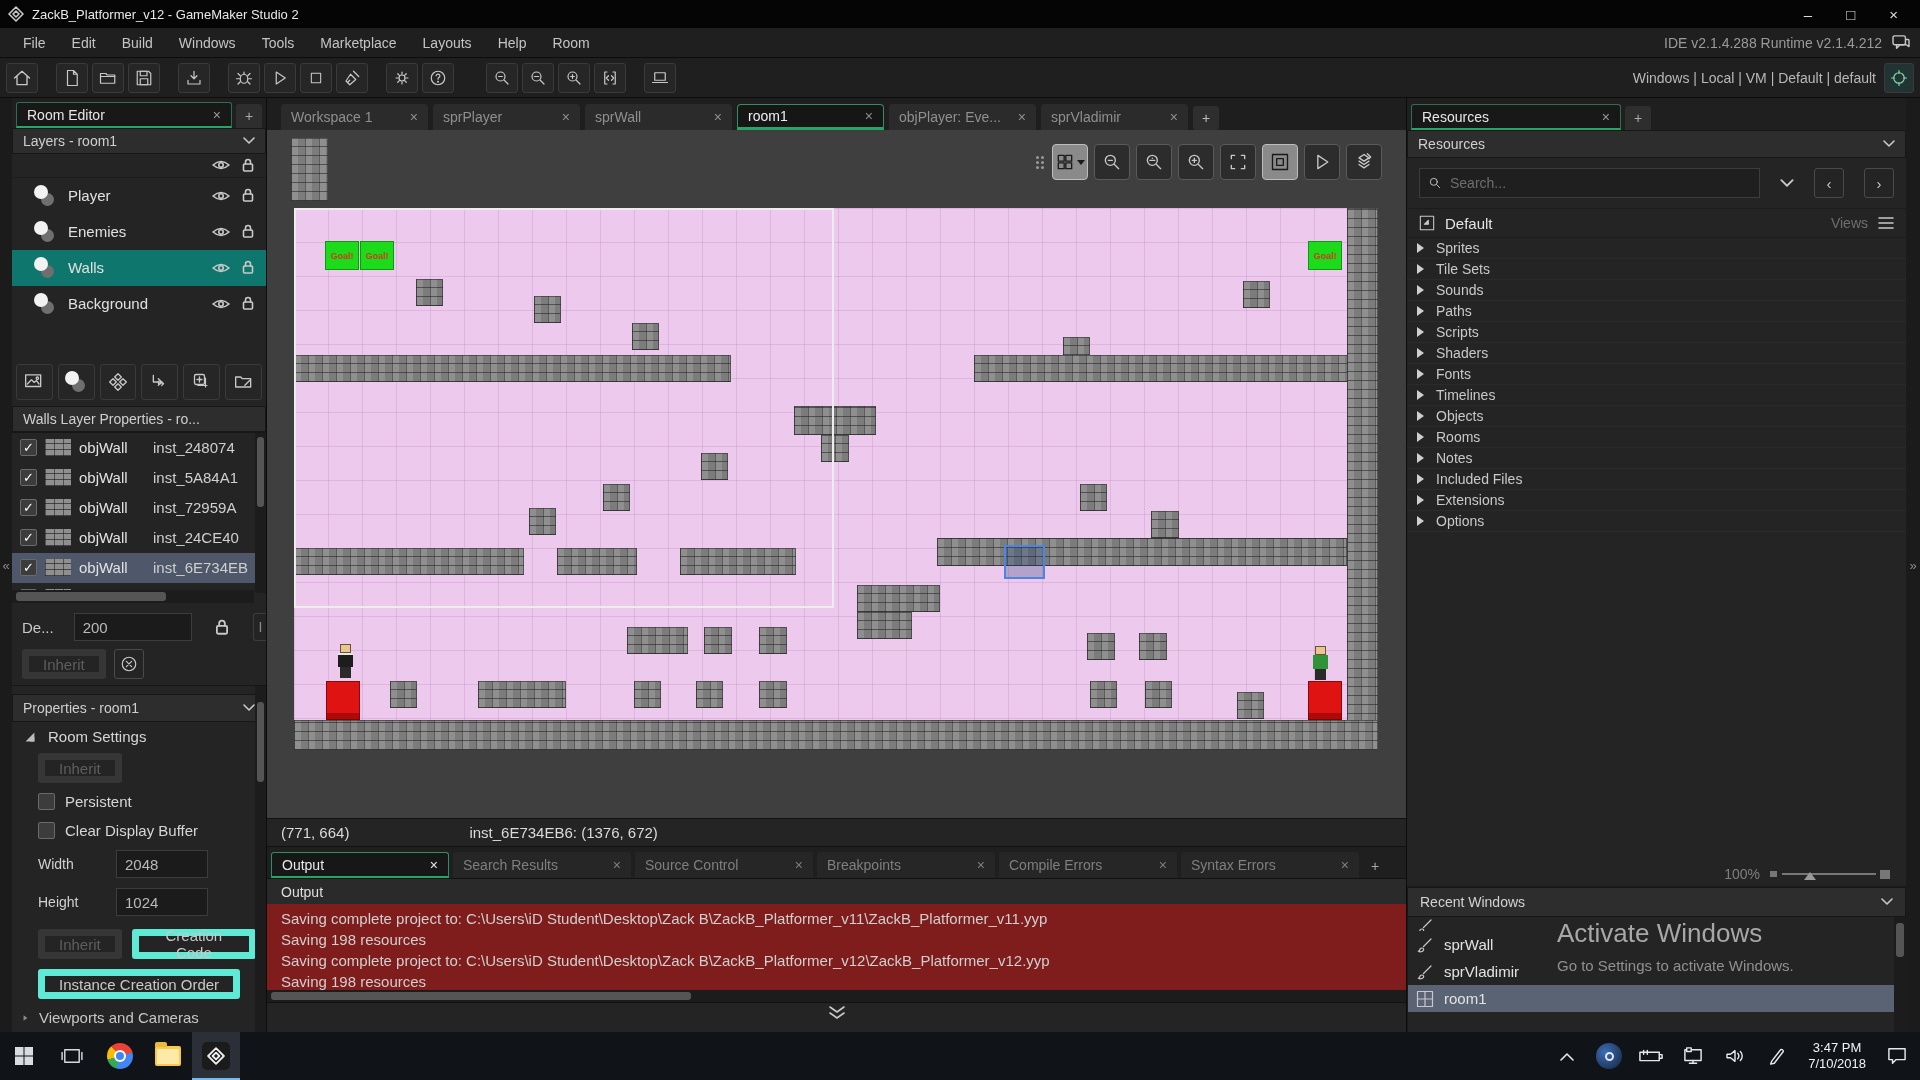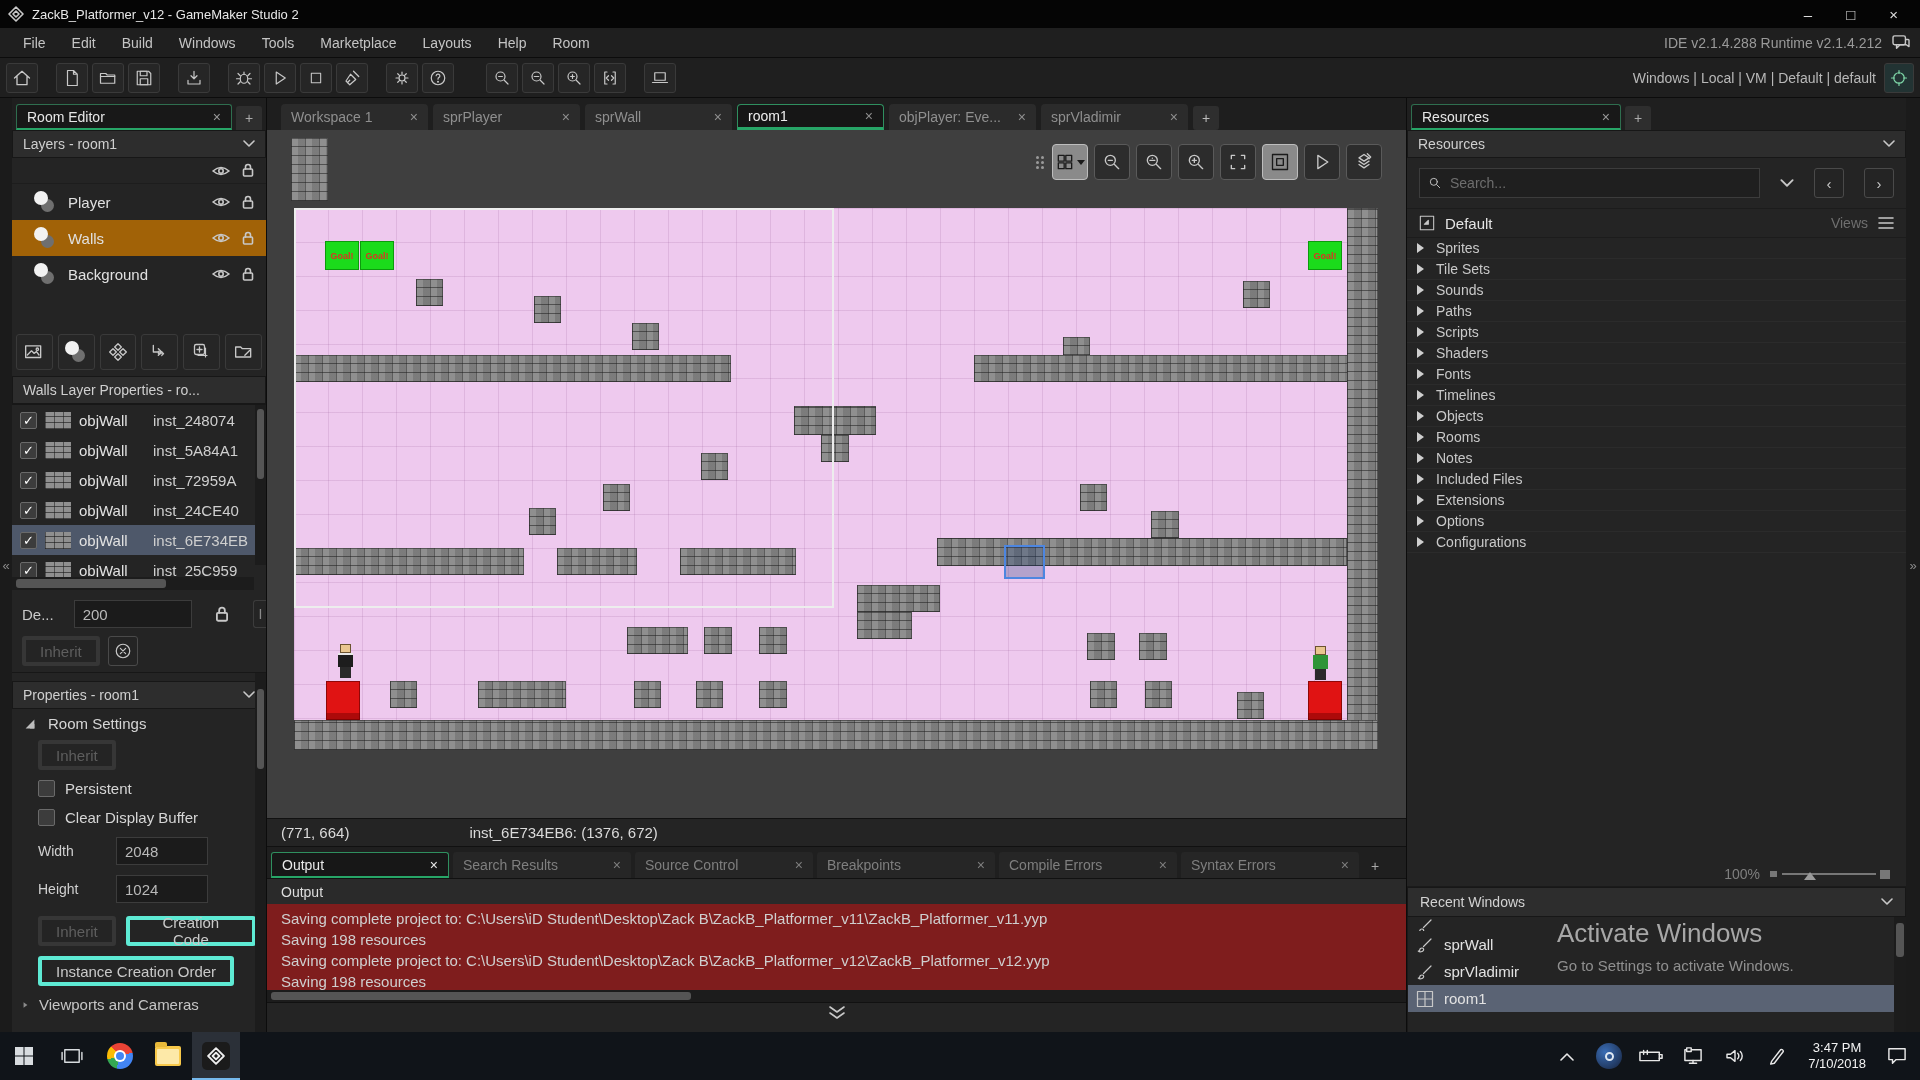--- a/index.html
+++ b/index.html
@@ -34,21 +34,21 @@
   
   .left-panel{width:255px;background:#242424;border-right:1px solid #0c0c0c;display:flex;flex-direction:column;position:relative;}
   .ptabs{height:32px;display:flex;align-items:flex-end;padding:4px 4px 0 4px;gap:4px;background:#1f1f1f;}
   .ptab{height:26px;display:flex;align-items:center;gap:10px;padding:0 10px;background:#181818;border:1px solid #2f6e4f;border-bottom:2px solid #27a567;color:#e6e6e6;border-radius:3px 3px 0 0;flex:1;}
   .ptab .x{margin-left:auto;color:#9a9a9a;}
   .ptab-add{width:26px;height:24px;background:#2e2e2e;border-radius:3px 3px 0 0;display:flex;align-items:center;justify-content:center;color:#aaa;}
   .sec-head{height:28px;background:#2d2d2d;border:1px solid #171717;display:flex;align-items:center;padding:0 10px;color:#cfcfcf;}
   .sec-head .chev{margin-left:auto;}
   .eyelock-row{height:26px;display:flex;align-items:center;justify-content:flex-end;gap:12px;padding-right:12px;border-bottom:1px solid #1d1d1d;}
   .layer-row{height:36px;display:flex;align-items:center;gap:12px;padding:0 12px 0 22px;}
-  .layer-row.selected{background:#a16207;}
+  .layer-row.selected{background:#0f766e;}
   .layer-row .nm{flex:1;color:#e0e0e0;font-size:15px;}
   .circles{position:relative;width:22px;height:22px;}
   .circles i{position:absolute;border-radius:50%;}
   .circles .c1{width:14px;height:14px;background:#f2f2f2;left:0;top:0;z-index:2;}
   .circles .c2{width:13px;height:13px;background:#6f6f6f;left:7px;top:8px;}
   .ltools{display:flex;gap:5px;padding:6px 4px;margin-top:36px;}
   .ltool{width:38px;height:36px;border:1px solid #3a3a3a;border-radius:3px;background:#262626;display:flex;align-items:center;justify-content:center;}
   .inst-wrap{position:relative;height:186px;overflow:hidden;border-top:1px solid #171717;}
   .inst-row{height:30px;display:flex;align-items:center;gap:8px;padding:0 8px;}
   .inst-row.selected{background:#4e586a;}
@@ -58,21 +58,21 @@
   .tile-thumb{width:26px;height:17px;background:#8f8f8f;background-image:repeating-linear-gradient(0deg,rgba(20,20,20,.6) 0 1px,transparent 1px 6px),repeating-linear-gradient(90deg,rgba(20,20,20,.5) 0 1px,transparent 1px 9px);}
   .vscroll{position:absolute;right:0;top:0;width:11px;height:160px;background:#1c1c1c;}
   .vscroll i{position:absolute;left:2px;right:2px;border-radius:3px;background:#555;}
   .hscroll{position:absolute;left:0;right:12px;bottom:0;height:13px;background:#1c1c1c;}
   .hscroll i{position:absolute;top:2px;bottom:2px;left:4px;width:150px;background:#555;border-radius:3px;}
   .depth-row{display:flex;align-items:center;gap:20px;padding:10px 0 4px 10px;}
   .depth-row .lbl{width:34px;color:#c9c9c9;font-size:15px;}
   .inp{background:#1b1b1b;border:1px solid #3c3c3c;color:#b9b9b9;height:28px;padding:0 8px;font-size:15px;font-family:"Liberation Sans",sans-serif;}
   .lockbtn{width:28px;height:28px;display:flex;align-items:center;justify-content:center;}
   .clipbtn{width:16px;height:28px;border:1px solid #3c3c3c;border-radius:3px 0 0 3px;border-right:none;color:#8a8a8a;display:flex;align-items:center;padding-left:5px;overflow:hidden;}
-  .btn{border:4px solid #5eead4;border-radius:3px;background:transparent;color:#c9c9c9;height:30px;padding:3px 14px;font-size:15px;display:inline-flex;align-items:center;justify-content:center;font-family:"Liberation Sans",sans-serif;}
+  .btn{border:7px solid #5eead4;border-radius:3px;background:transparent;color:#c9c9c9;height:30px;padding:3px 14px;font-size:15px;display:inline-flex;align-items:center;justify-content:center;font-family:"Liberation Sans",sans-serif;}
   .btn.disabled{color:#5e5e5e;border-color:#363636;}
   .circxbtn{width:30px;height:30px;border:1px solid #4a4a4a;border-radius:3px;display:flex;align-items:center;justify-content:center;}
   .props{flex:1;position:relative;border-top:1px solid #171717;margin-top:6px;}
   .prop-row{display:flex;align-items:center;gap:10px;padding:6px 10px;}
   .tri{width:0;height:0;border-left:8px solid transparent;border-top:8px solid transparent;border-bottom:8px solid #bdbdbd;border-right:8px solid #bdbdbd;transform:scale(.55);}
   .tri.right{border:none;width:0;height:0;border-top:5px solid transparent;border-bottom:5px solid transparent;border-left:7px solid #8a8a8a;}
   .wh-row{display:flex;align-items:center;padding:5px 10px 5px 26px;}
   .wh-row .lbl{width:78px;font-size:14px;color:#d0d0d0;}
   .props-scroll{position:absolute;right:0;top:0;bottom:0;width:11px;background:#1c1c1c;}
   .props-scroll i{position:absolute;left:2px;right:2px;top:16px;height:80px;background:#555;border-radius:3px;}
@@ -365,20 +365,39 @@
         </span>
     </div>
     <div>
 
     <div class="layer-row">
         <span class="circles">
             <i class="c2"></i>
             <i class="c1"></i>
           </span>
         <span class="nm">Player</span>
+        <span>
+            <svg width="18" height="12" viewBox="0 0 18 12" class="ico">
+              <path d="M1 6 Q9 -1 17 6 Q9 13 1 6 Z"></path>
+              <circle cx="9" cy="6" r="2.2"></circle>
+            </svg>
+          </span>
+        <span>
+            <svg width="12" height="15" viewBox="0 0 12 15" class="ico">
+              <rect x="1.5" y="6" width="9" height="7" rx="1"></rect>
+              <path d="M3.5 6 V4 a2.5 2.5 0 0 1 5 0 V6"></path>
+            </svg>
+          </span>
+      </div>
+        <div class="layer-row">
+        <span class="circles">
+            <i class="c2"></i>
+            <i class="c1"></i>
+          </span>
+        <span class="nm">Enemies</span>
         <span>
             <svg width="18" height="12" viewBox="0 0 18 12" class="ico">
               <path d="M1 6 Q9 -1 17 6 Q9 13 1 6 Z"></path>
               <circle cx="9" cy="6" r="2.2"></circle>
             </svg>
           </span>
         <span>
             <svg width="12" height="15" viewBox="0 0 12 15" class="ico">
               <rect x="1.5" y="6" width="9" height="7" rx="1"></rect>
               <path d="M3.5 6 V4 a2.5 2.5 0 0 1 5 0 V6"></path>
@@ -887,24 +906,20 @@
         <span class="lb">Included Files</span>
       </div>
         <div class="tree-row">
         <span class="arr"></span>
         <span class="lb">Extensions</span>
       </div>
         <div class="tree-row">
         <span class="arr"></span>
         <span class="lb">Options</span>
       </div>
-        <div class="tree-row">
-        <span class="arr"></span>
-        <span class="lb">Configurations</span>
-      </div>
       </div>
     <div class="rspacer"></div>
     <div class="zoomrow">
       <span>100%</span>
       <span class="zslider">
           <i class="capl"></i>
           <i class="ln"></i>
           <i class="th"></i>
           <i class="capr"></i>
         </span>

